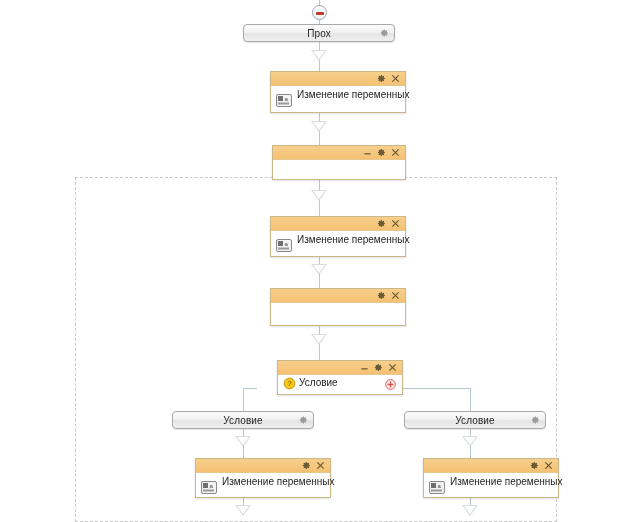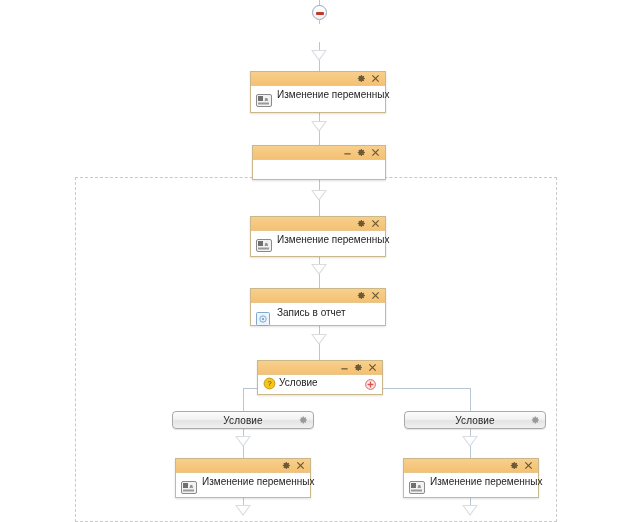--- a/index.html
+++ b/index.html
@@ -76,20 +76,21 @@
     width:9px;height:9px;
   }
 
   
   .card{
     position:absolute;
     box-sizing:border-box;
     border:1px solid #cbb88a;
     background:#ffffff;
     box-shadow:0 1px 2px rgba(0,0,0,.12);
+    margin-left:20px;
   }
   .card .card-head{
     height:13px;
     background:linear-gradient(#f7cf8c 0%,#f4c173 100%);
     border-bottom:1px solid #e8c68f;
     position:relative;
   }
   .card .card-body{
     position:relative;
     background:#ffffff;
@@ -173,20 +174,29 @@
 
   <div class="vline" style="left:243px;top:497px;height:14px;"></div>
   <div class="arrow" style="left:235px;top:505px;">
       <i class="inner"></i>
     </div>
   <div class="vline" style="left:470px;top:497px;height:14px;"></div>
   <div class="arrow" style="left:462px;top:505px;">
       <i class="inner"></i>
     </div>
 
+  <div class="pill" style="left:243px;top:24px;width:152px;">
+    <span class="pill-label">Прох</span>
+    <span class="pill-gear">
+      <svg width="9" height="9" viewBox="0 0 16 16">
+        <path fill="#9a9a9a" d="M8 5.2a2.8 2.8 0 100 5.6 2.8 2.8 0 000-5.6zm0 4.2a1.4 1.4 0 110-2.8 1.4 1.4 0 010 2.8z"></path>
+        <path fill="#9a9a9a" d="M14 8.9V7.1l-1.7-.3a4.6 4.6 0 00-.5-1.2l1-1.4-1.3-1.3-1.4 1a4.6 4.6 0 00-1.2-.5L8.6 1.7H6.8l-.3 1.7c-.4.1-.8.3-1.2.5l-1.4-1-1.3 1.3 1 1.4c-.2.4-.4.8-.5 1.2l-1.7.3v1.8l1.7.3c.1.4.3.8.5 1.2l-1 1.4 1.3 1.3 1.4-1c.4.2.8.4 1.2.5l.3 1.7h1.8l.3-1.7c.4-.1.8-.3 1.2-.5l1.4 1 1.3-1.3-1-1.4c.2-.4.4-.8.5-1.2L14 8.9z"></path>
+      </svg>
+    </span>
+  </div>
 
   <div class="card" style="left:250px;top:71px;width:136px;width:136px;height:42px;">
     <div class="card-head">
       <span class="ctrl" style="right:18px;">
         <svg width="9" height="9" viewBox="0 0 16 16">
           <path fill="#6b5a35" d="M8 5.2a2.8 2.8 0 100 5.6 2.8 2.8 0 000-5.6zm0 4.2a1.4 1.4 0 110-2.8 1.4 1.4 0 010 2.8z"></path>
           <path fill="#6b5a35" d="M14 8.9V7.1l-1.7-.3a4.6 4.6 0 00-.5-1.2l1-1.4-1.3-1.3-1.4 1a4.6 4.6 0 00-1.2-.5L8.6 1.7H6.8l-.3 1.7c-.4.1-.8.3-1.2.5l-1.4-1-1.3 1.3 1 1.4c-.2.4-.4.8-.5 1.2l-1.7.3v1.8l1.7.3c.1.4.3.8.5 1.2l-1 1.4 1.3 1.3 1.4-1c.4.2.8.4 1.2.5l.3 1.7h1.8l.3-1.7c.4-.1.8-.3 1.2-.5l1.4 1 1.3-1.3-1-1.4c.2-.4.4-.8.5-1.2L14 8.9z"></path>
         </svg>
       </span>
       <span class="ctrl" style="right:4px;">
@@ -262,30 +272,20 @@
         <svg width="9" height="9" viewBox="0 0 16 16">
           <path fill="#6b5a35" d="M8 5.2a2.8 2.8 0 100 5.6 2.8 2.8 0 000-5.6zm0 4.2a1.4 1.4 0 110-2.8 1.4 1.4 0 010 2.8z"></path>
           <path fill="#6b5a35" d="M14 8.9V7.1l-1.7-.3a4.6 4.6 0 00-.5-1.2l1-1.4-1.3-1.3-1.4 1a4.6 4.6 0 00-1.2-.5L8.6 1.7H6.8l-.3 1.7c-.4.1-.8.3-1.2.5l-1.4-1-1.3 1.3 1 1.4c-.2.4-.4.8-.5 1.2l-1.7.3v1.8l1.7.3c.1.4.3.8.5 1.2l-1 1.4 1.3 1.3 1.4-1c.4.2.8.4 1.2.5l.3 1.7h1.8l.3-1.7c.4-.1.8-.3 1.2-.5l1.4 1 1.3-1.3-1-1.4c.2-.4.4-.8.5-1.2L14 8.9z"></path>
         </svg>
       </span>
       <span class="ctrl" style="right:4px;">
         <svg width="9" height="9" viewBox="0 0 10 10">
           <path stroke="#6b5a35" stroke-width="1.4" d="M1.5 1.5l7 7M8.5 1.5l-7 7"></path>
         </svg>
       </span>
-    </div>
-    <div class="card-body">
-      <span class="body-icon" style="top:9px;">
-        <svg width="14" height="14" viewBox="0 0 14 14">
-          <rect x="0.5" y="0.5" width="13" height="13" rx="1" fill="#eef4fb" stroke="#7fa8cf"></rect>
-          <circle cx="7" cy="7" r="3.2" fill="none" stroke="#7fa8cf"></circle>
-          <circle cx="7" cy="7" r="1.2" fill="#7fa8cf"></circle>
-        </svg>
-      </span>
-      <span class="card-title" style="top:4px;">Запись в отчет</span>
     </div>
   </div>
 
   <div class="card" style="left:257px;top:360px;width:126px;height:35px;">
     <div class="card-head">
       <span class="ctrl ctrl-min" style="right:32px;">
         <svg width="9" height="9" viewBox="0 0 10 10">
           <path stroke="#6b5a35" stroke-width="1.4" d="M1.5 6.5h7"></path>
         </svg>
       </span>

